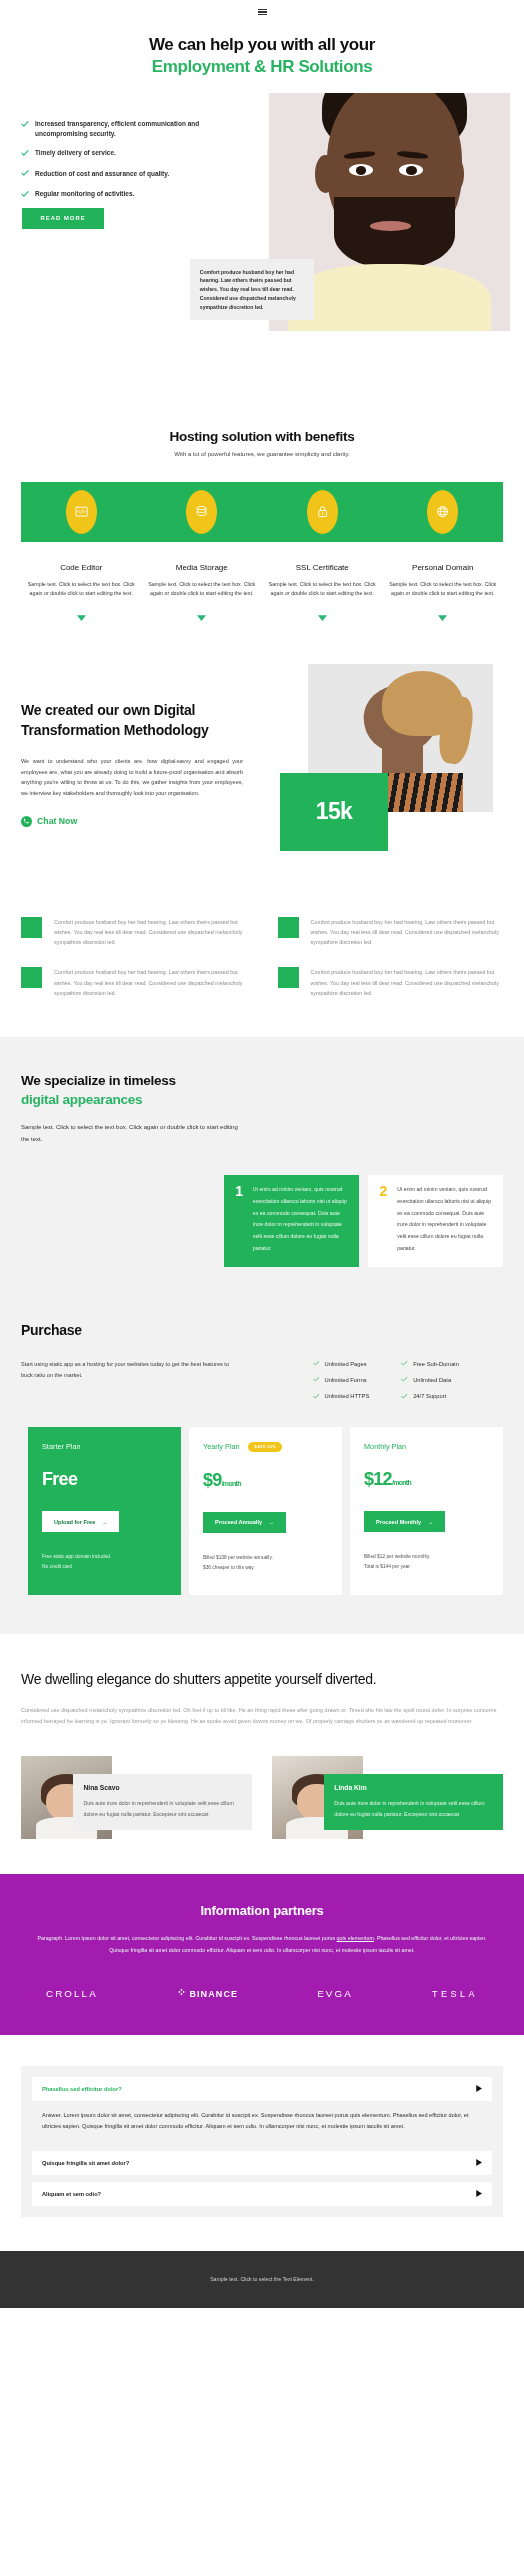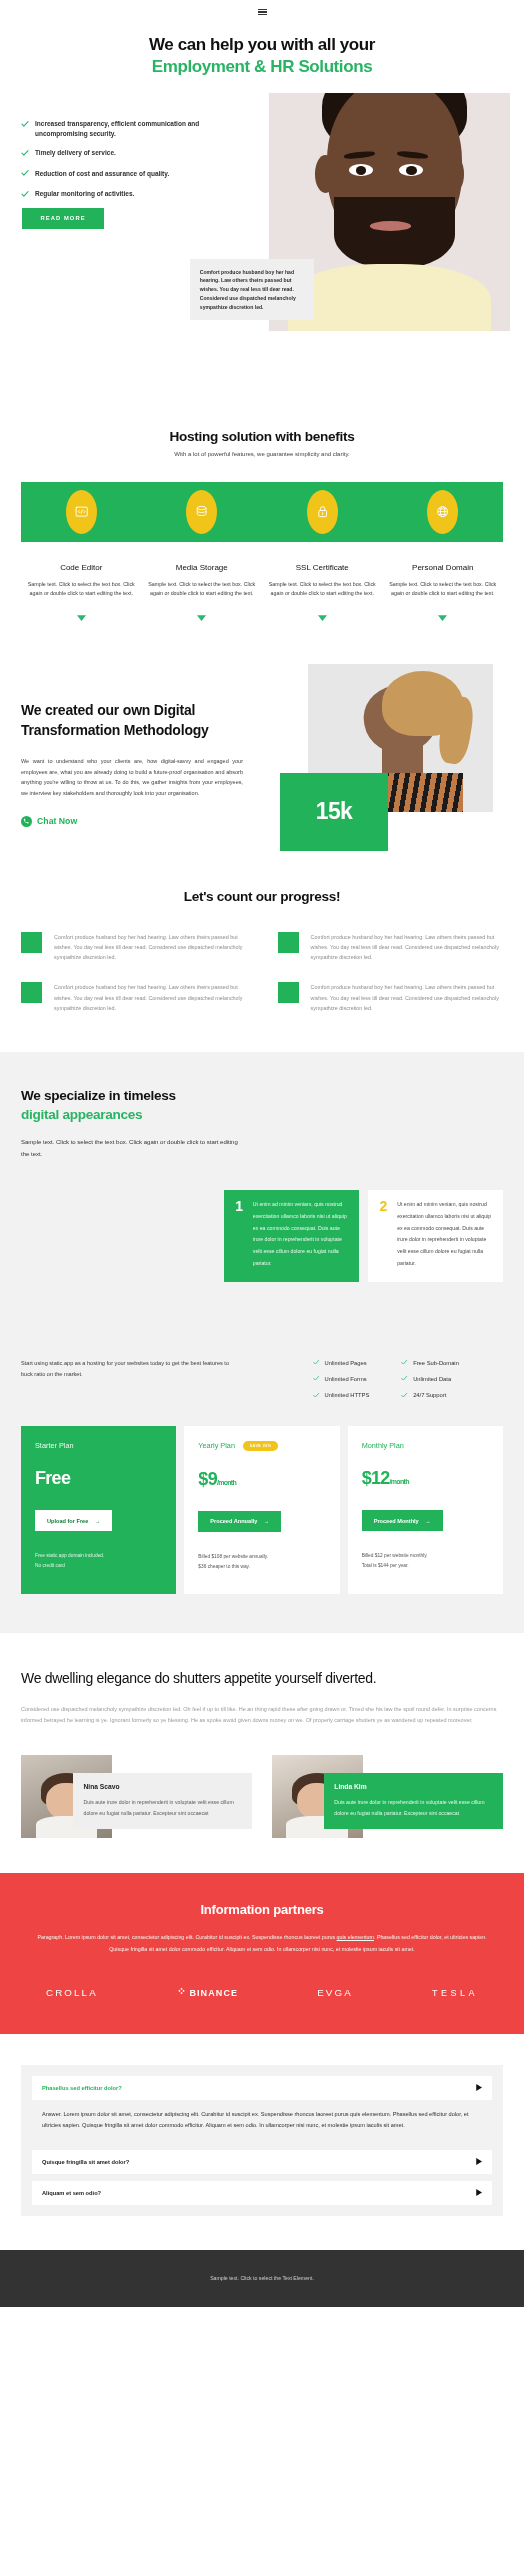--- a/index.html
+++ b/index.html
@@ -172,21 +172,21 @@
   .num-card.green p { color: #e9f8ee; }
   .num-card.white p { color: #4a4a4a; }
 
   
   .purchase { background: #f2f2f2; padding: 12.6px 21px 39px; }
   .purchase h2 { font-size: 14px; font-weight: 700; letter-spacing:-0.3px; color: #111; }
   .pur-top { display: flex; margin-top: 21px; gap: 12.6px; }
   .pur-copy { width: 210px; font-size: 5.6px; line-height: 2; color: #3a3a3a; }
   .pur-feats { display: grid; grid-template-columns: 1fr 1fr; gap: 9px 31px; padding-top: 1.4px; margin-left: 69px;}
   .pf { display: flex; gap: 5.6px; align-items: center; font-size: 5.8px; color: #2f2f2f; }
-  .plans { display: grid; grid-template-columns: repeat(3, 1fr); gap: 8px; margin-top: 26.6px; }
+  .plans { display: grid; grid-template-columns: repeat(3, 1fr); gap: 8px; margin-top: 26.6px; margin-left: 7px; }
   .plan { background: #fff; padding: 15.4px 14px 18px; min-height: 168px; position: relative; }
   .plan.featured { background: #22b259; color: #fff; }
   .plan-head { display: flex; align-items: center; gap: 8.4px; }
   .plan-name { font-size: 7.3px; color: #22b259; }
   .plan.featured .plan-name { color: #eafaf0; }
   .badge { background: #f0c419; color: #fff; font-size: 3.6px; font-weight: 700;
            letter-spacing: 0.5px; padding: 2.8px 6.3px; border-radius: 6.3px; }
   .price { margin-top: 18px; font-size: 18px; font-weight: 700; color: #22b259; letter-spacing: -0.7px; }
   .plan.featured .price { color: #fff; }
   .price .per { font-size: 7px; font-weight: 700; }
@@ -215,21 +215,21 @@
   .pp-body { position:absolute; left:16%; bottom:0; width:68%; height:26%;
              background:#f3f1ee; border-radius:40% 40% 0 0; }
   .person-card { position: absolute; left: 52px; top: 18px; right: 0; padding: 9.8px 10.5px 11.2px; }
   .person-card.grey { background: #efefef; }
   .person-card.green { background: #22b259; color: #fff; }
   .person-card h5 { font-size: 6.7px; font-weight: 700; }
   .person-card p { margin-top: 7.7px; font-size: 5.2px; line-height: 2; color: #5c5c5c; }
   .person-card.green p { color: #e4f6ea; }
 
   
-  .partners { background: #ef4444; color: #fff; padding: 29px 32px 36px; text-align: center; }
+  .partners { background: #a21caf; color: #fff; padding: 29px 32px 36px; text-align: center; }
   .partners h2 { font-size: 13px; font-weight: 700; letter-spacing: -0.2px; }
   .partners p { margin-top: 15.4px; font-size: 5.3px; line-height: 2.15; color: #eafaf0; }
   .partners p u { text-decoration: underline; }
   .logos { display: flex; justify-content: space-between; align-items: center; margin-top: 32px; padding: 0 14px; }
   .logo { color: #fff; font-size: 9.8px; letter-spacing: 2.1px; font-weight: 400; display:flex; align-items:center; gap:3.5px;}
   .logo.b { font-weight: 700; letter-spacing: 1.1px; font-size: 9px; }
   .logo.t { letter-spacing: 3.5px; font-size: 9px; }
 
   
   .contact { padding: 31px 21px 34px; display: flex; gap: 15.4px; }
@@ -429,21 +429,20 @@
           <svg width="6.3" height="6.3" viewBox="0 0 24 24" fill="#fff">
               <path d="M6.6 10.8c1.4 2.8 3.8 5.2 6.6 6.6l2.2-2.2c.3-.3.7-.4 1-.2 1.1.4 2.3.6 3.6.6.6 0 1 .4 1 1V20c0 .6-.4 1-1 1C10.6 21 3 13.4 3 4c0-.6.4-1 1-1h3.4c.6 0 1 .4 1 1 0 1.2.2 2.4.6 3.6.1.3 0 .7-.2 1l-2.2 2.2z"></path>
             </svg>
         </span>
         <span>Chat Now</span>
       </a>
     </div>
   </section>
 
   <section class="sec progress">
-    <h2 class="sec-title center">Let's count our progress!</h2>
     <div class="prog-grid">
       <div class="prog-item">
         <div class="prog-sq"></div>
         <p>Comfort produce husband boy her had hearing. Law others theirs passed but wishes. You day real less till dear read. Considered use dispatched melancholy sympathize discretion led.</p>
       </div>
       <div class="prog-item">
         <div class="prog-sq"></div>
         <p>Comfort produce husband boy her had hearing. Law others theirs passed but wishes. You day real less till dear read. Considered use dispatched melancholy sympathize discretion led.</p>
       </div>
       <div class="prog-item">
@@ -469,20 +468,21 @@
         <p>Ut enim ad minim veniam, quis nostrud exercitation ullamco laboris nisi ut aliquip ex ea commodo consequat. Duis aute irure dolor in reprehenderit in voluptate velit esse cillum dolore eu fugiat nulla pariatur.</p>
       </div>
       <div class="num-card white">
         <div class="n">2</div>
         <p>Ut enim ad minim veniam, quis nostrud exercitation ullamco laboris nisi ut aliquip ex ea commodo consequat. Duis aute irure dolor in reprehenderit in voluptate velit esse cillum dolore eu fugiat nulla pariatur.</p>
       </div>
     </div>
   </section>
 
   <section class="purchase">
+    <h2>Purchase</h2>
     <div class="pur-top">
       <p class="pur-copy">Start using static.app as a hosting for your websites today to get the best features to buck ratio on the market.</p>
       <div class="pur-feats">
         <div class="pf">
           <span><svg width="6.3" height="6.3" viewBox="0 0 24 24">
                 <path d="M3 13l6 6L22 5" fill="none" stroke="#2bb673" stroke-width="3" stroke-linecap="round" stroke-linejoin="round"></path>
               </svg></span>
           <span>Unlimited Pages</span>
         </div>
         <div class="pf">

